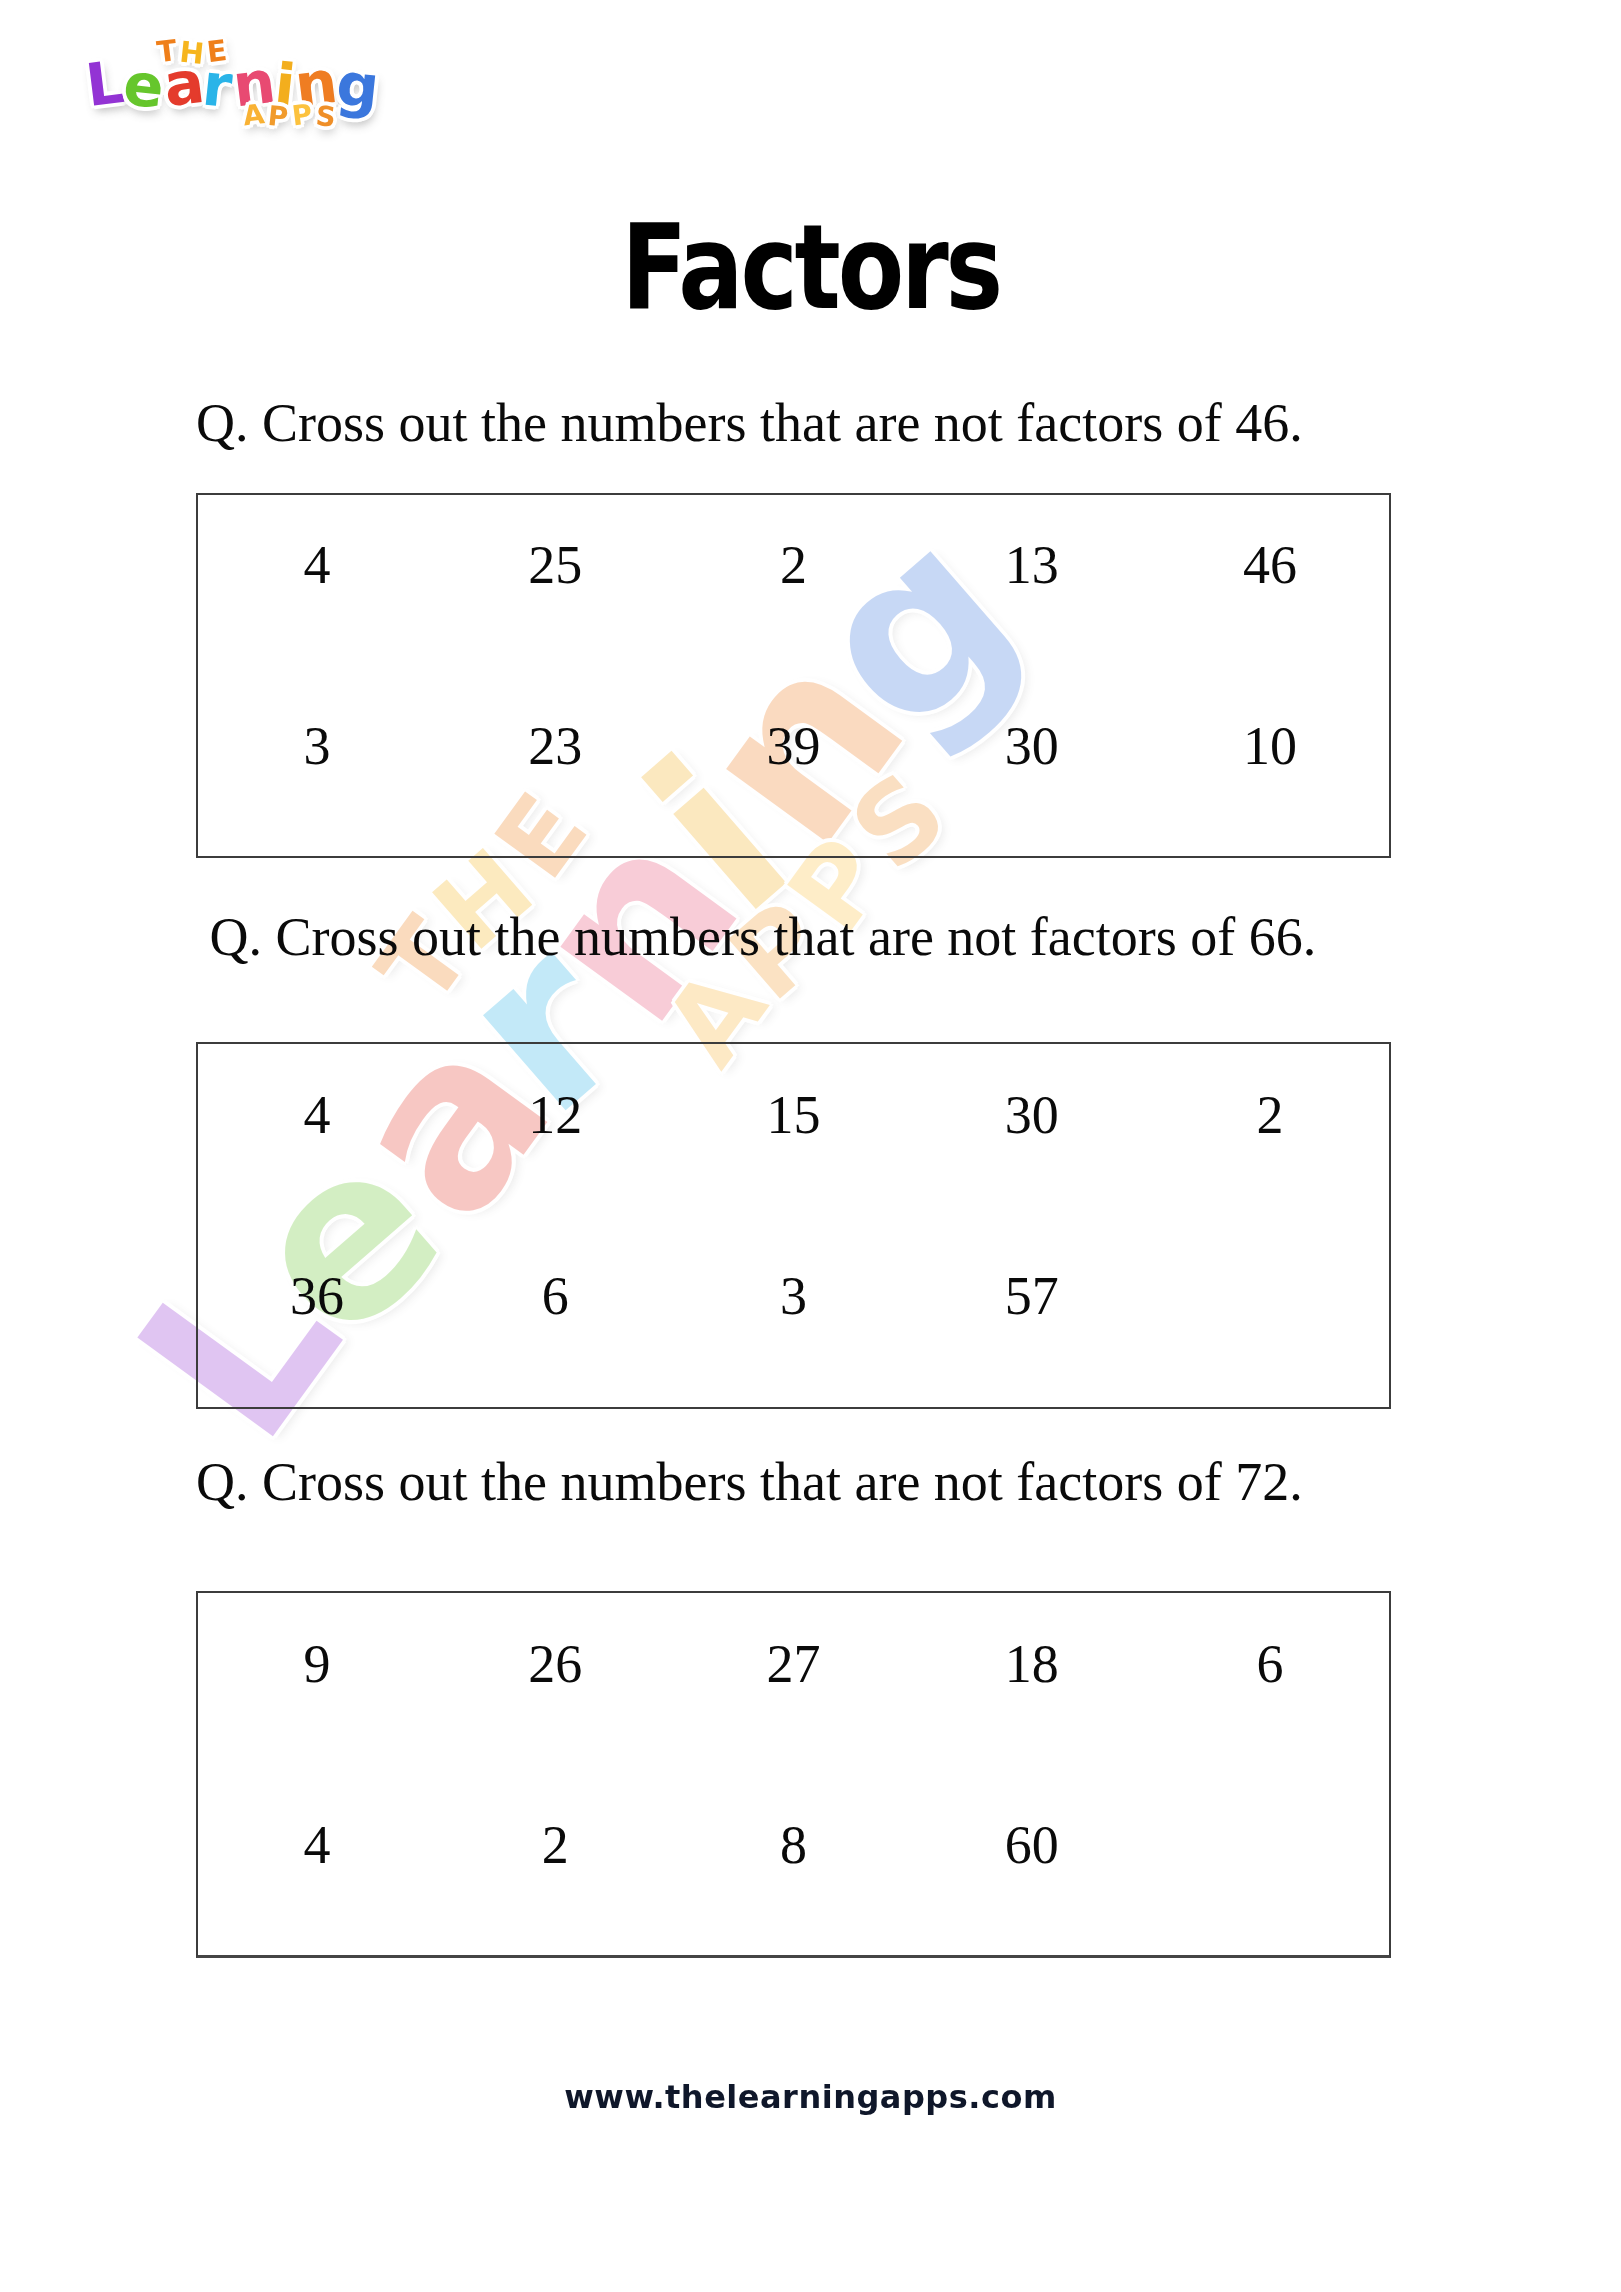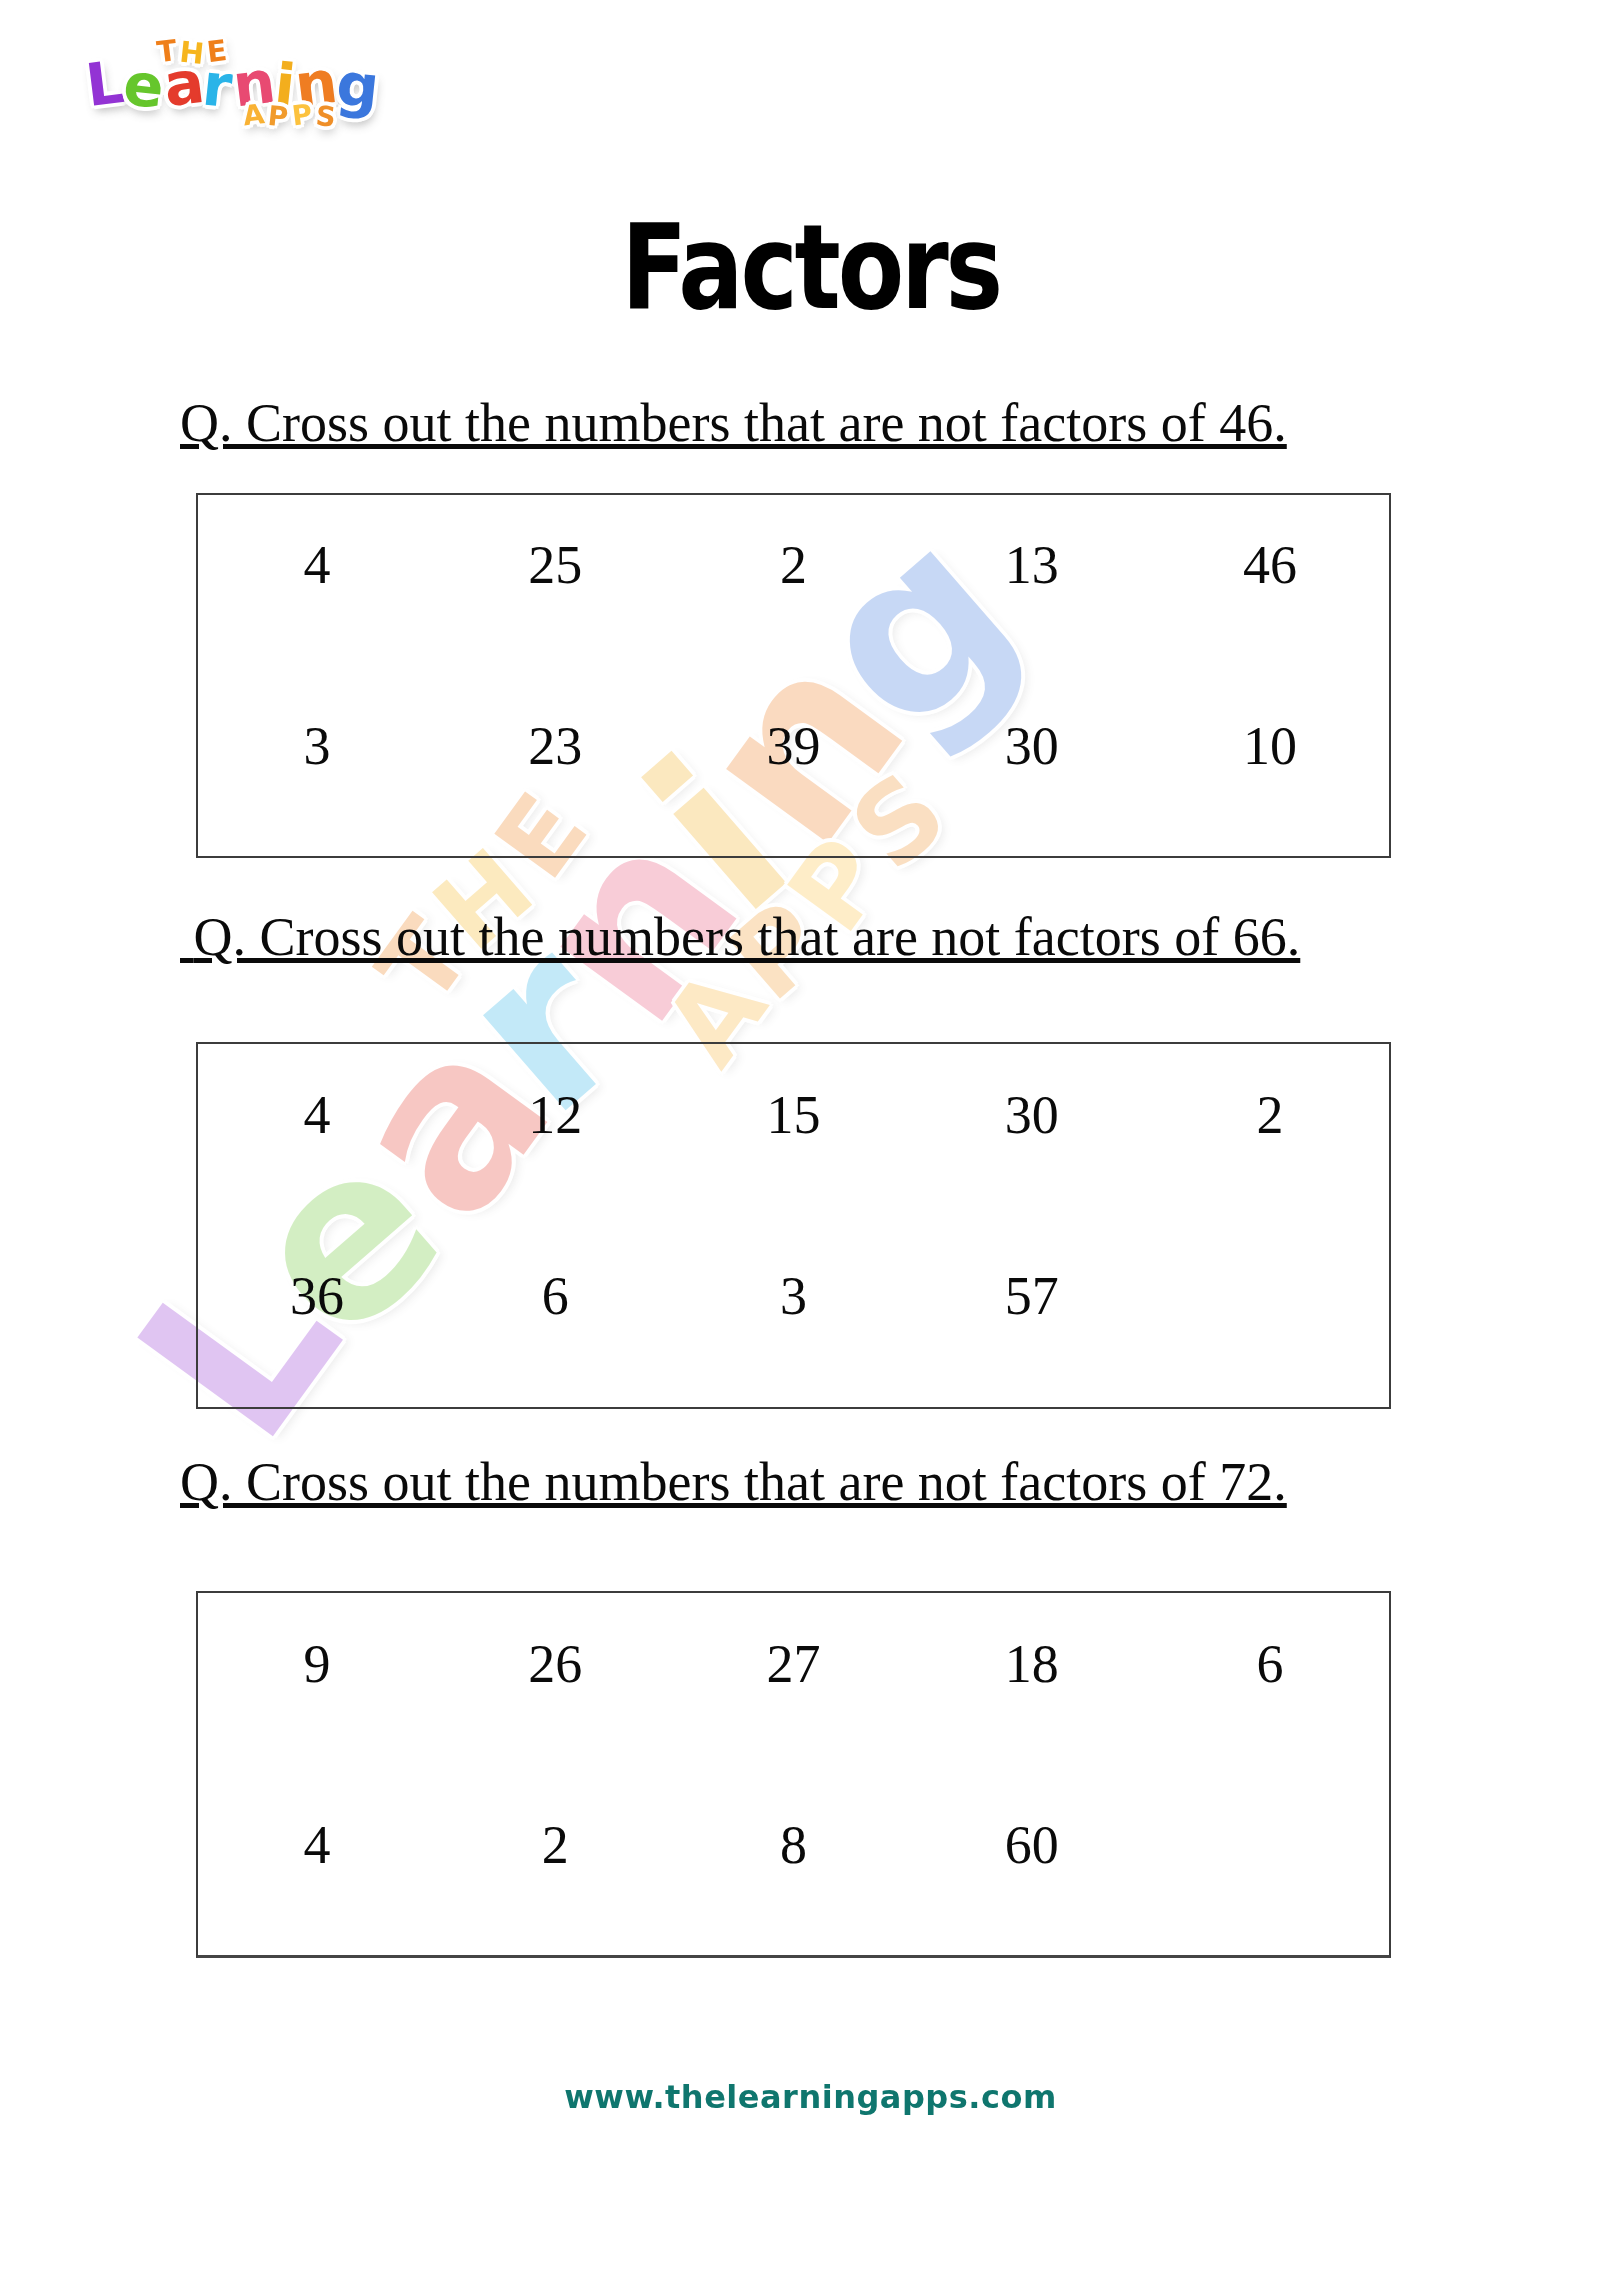--- a/index.html
+++ b/index.html
@@ -54,25 +54,24 @@
     font-weight:bold;
     font-size:118px;
     letter-spacing:-3.9px;
     color:#000;
     transform:scaleX(.82);
     z-index:2;
   }
 
   
   .prompt {
-    position:absolute; left:180px; width:1235px;
+    position:absolute; left:196px; width:1235px;
     font-size:54px;
     white-space:pre-wrap;
     z-index:2;
-    text-decoration:underline;
   }
   .q1 { top:392px; }
   .q2 { top:906px; }
   .q3 { top:1451px; }
 
   
   .numbox {
     position:absolute; left:196px; width:1195px;
     border:2px solid #3c3c3c;
     display:grid;
@@ -91,21 +90,21 @@
   }
 
   
   .footer {
     position:absolute; left:0; right:0; top:2078px;
     text-align:center;
     font-family:"DejaVu Sans", sans-serif;
     font-weight:bold;
     font-size:32px;
     letter-spacing:0.5px;
-    color:#0f766e;
+    color:#0f172a;
     z-index:2;
   }
 </style>
 </head>
 <body>
 
 <div class="page">
 
   <div class="watermark logo">
     <span class="lw lw-the"><span class="ll" style="color: rgb(239, 127, 26);">T</span><span class="ll" style="color: rgb(246, 181, 30);">H</span><span class="ll" style="color: rgb(239, 127, 26);">E</span></span>

